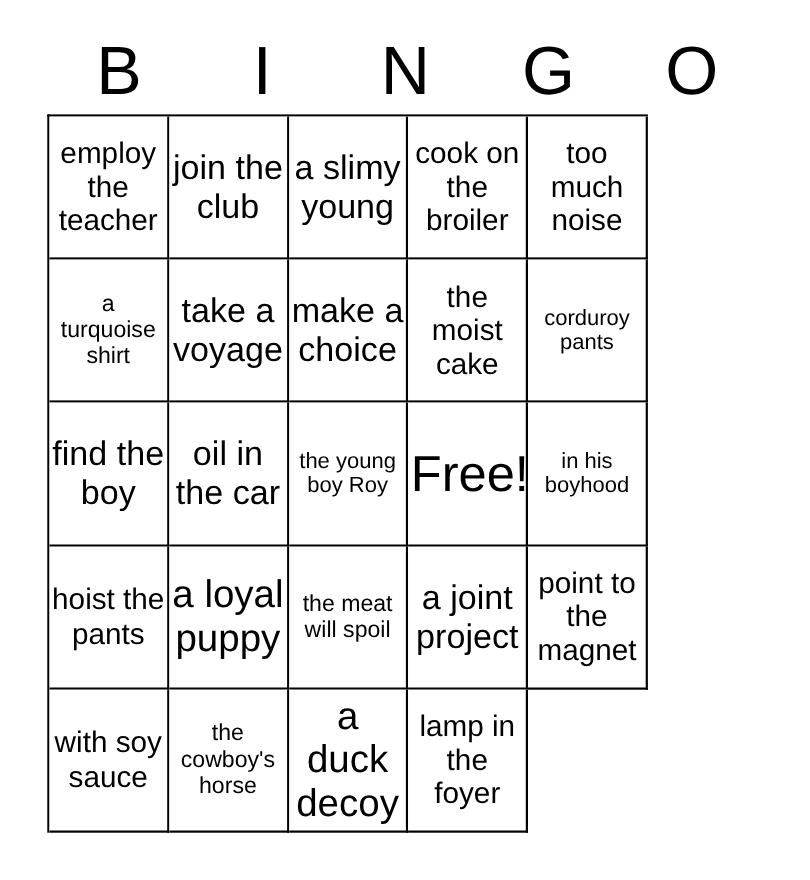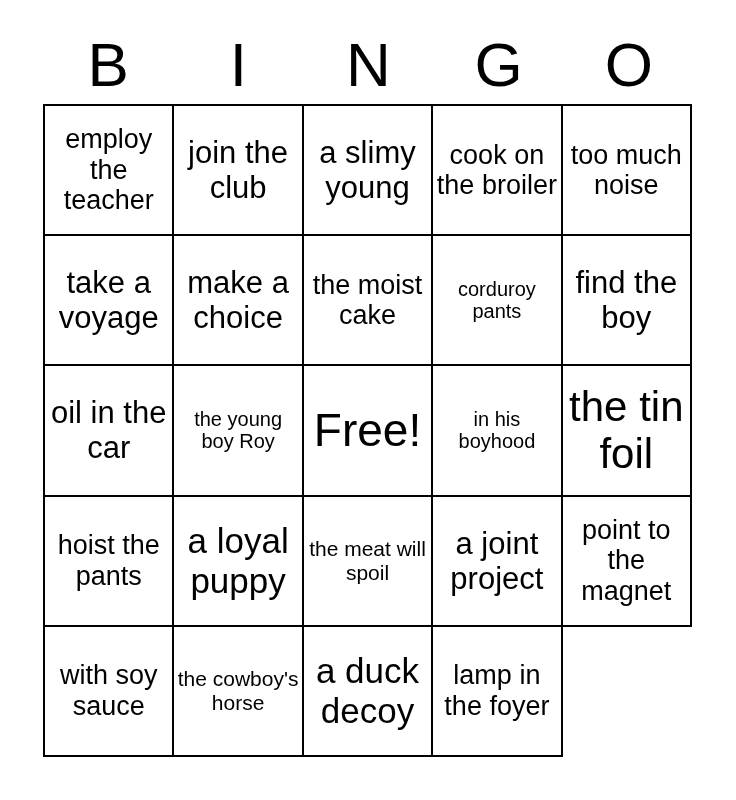--- a/index.html
+++ b/index.html
@@ -42,21 +42,21 @@
     letter-spacing: 0px;
     color: #000000;
     user-select: none;
   }
 
   
   #bingo-grid {
     position: absolute;
     left: 43px;
     top: 104px;
-    width: 649px;
+    width: 546px;
     height: 653px;
     box-sizing: border-box;
     border-top: 2px solid #000000;
     border-left: 2px solid #000000;
     display: grid;
     grid-template-columns: repeat(5, 1fr);
     grid-template-rows: repeat(5, 1fr);
   }
 
   .bingo-cell {
@@ -114,20 +114,23 @@
       <span class="cell-text fs-lg">a slimy young</span>
     </div>
     <div class="bingo-cell">
       <span class="cell-text fs-md">cook on the broiler</span>
     </div>
     <div class="bingo-cell">
       <span class="cell-text fs-md">too much noise</span>
     </div>
 
     <div class="bingo-cell">
+      <span class="cell-text fs-xs">a turquoise shirt</span>
+    </div>
+    <div class="bingo-cell">
       <span class="cell-text fs-lg">take a voyage</span>
     </div>
     <div class="bingo-cell">
       <span class="cell-text fs-lg">make a choice</span>
     </div>
     <div class="bingo-cell">
       <span class="cell-text fs-md">the moist cake</span>
     </div>
     <div class="bingo-cell">
       <span class="cell-text fs-sm">corduroy pants</span>
@@ -142,23 +145,20 @@
     <div class="bingo-cell">
       <span class="cell-text fs-sm">the young boy Roy</span>
     </div>
     <div class="bingo-cell">
       <span class="cell-text fs-free">Free!</span>
     </div>
     <div class="bingo-cell">
       <span class="cell-text fs-sm">in his boyhood</span>
     </div>
 
-    <div class="bingo-cell">
-      <span class="cell-text fs-xxl">the tin foil</span>
-    </div>
     <div class="bingo-cell">
       <span class="cell-text fs-md">hoist the pants</span>
     </div>
     <div class="bingo-cell">
       <span class="cell-text fs-xl">a loyal puppy</span>
     </div>
     <div class="bingo-cell">
       <span class="cell-text fs-xs">the meat will spoil</span>
     </div>
     <div class="bingo-cell">

